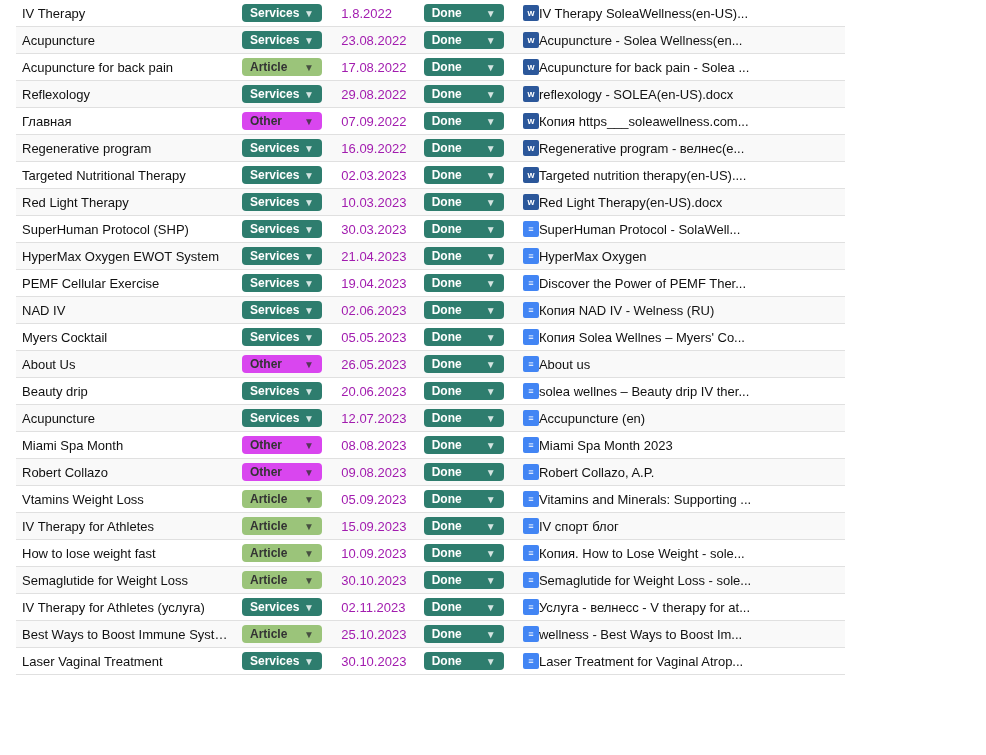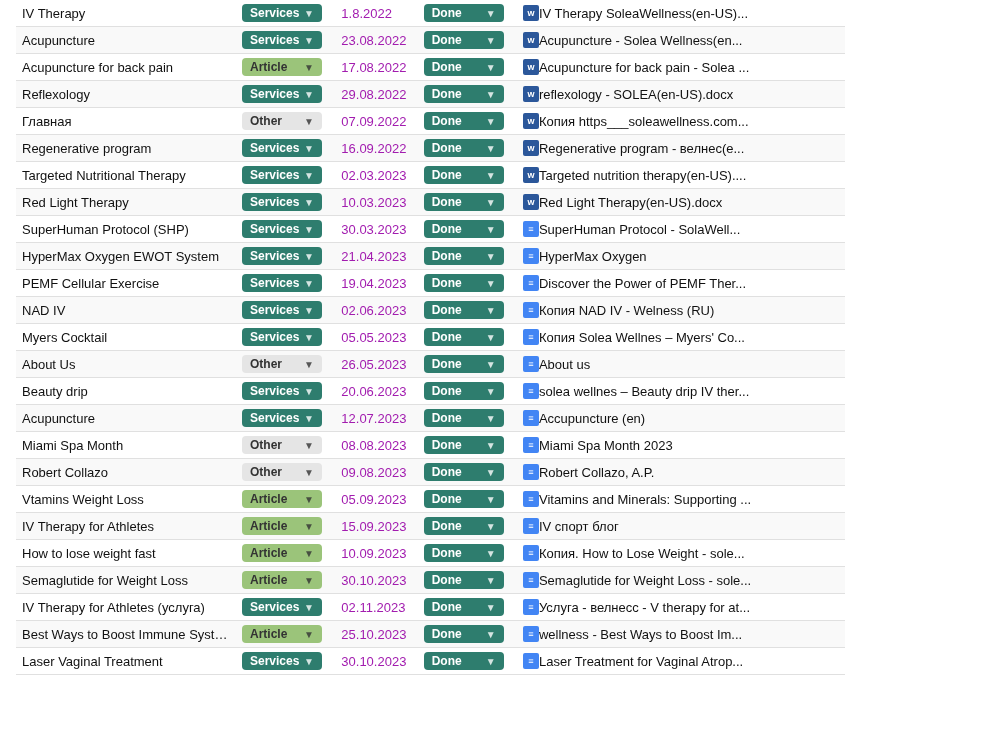--- a/index.html
+++ b/index.html
@@ -66,21 +66,21 @@
       justify-content: space-between;
     }
     .badge-services {
       background-color: #2e7d6e;
     }
     .badge-article {
       background-color: #9bc47a;
       color: #333;
     }
     .badge-other {
-      background-color: #e5e5e5;
+      background-color: #d946ef;
       color: #333;
     }
     .badge-done {
       background-color: #2e7d6e;
     }
     .badge .arrow {
       font-size: 10px;
       opacity: 0.8;
     }
     .doc-cell {

